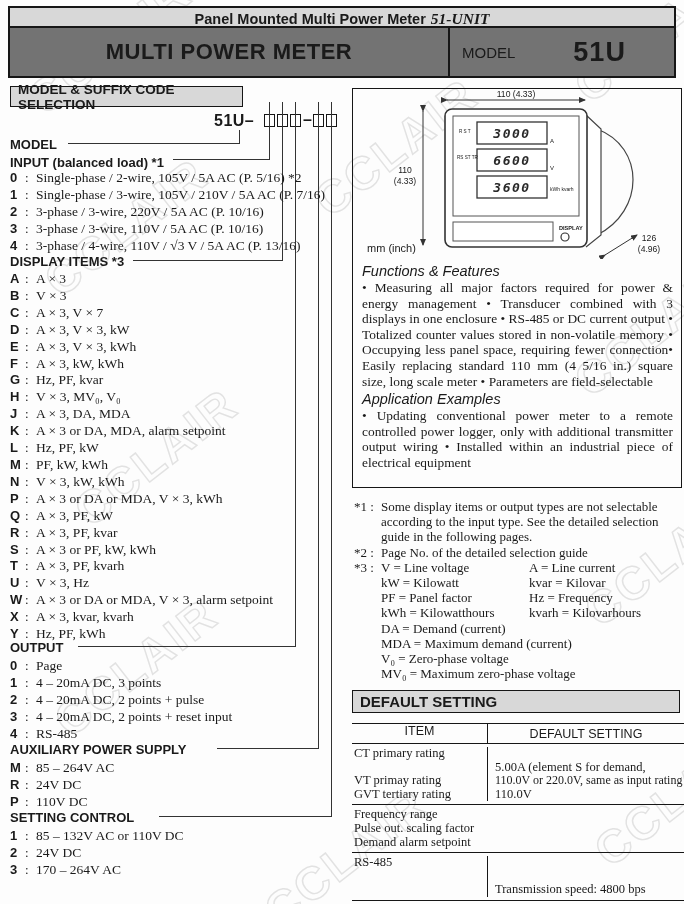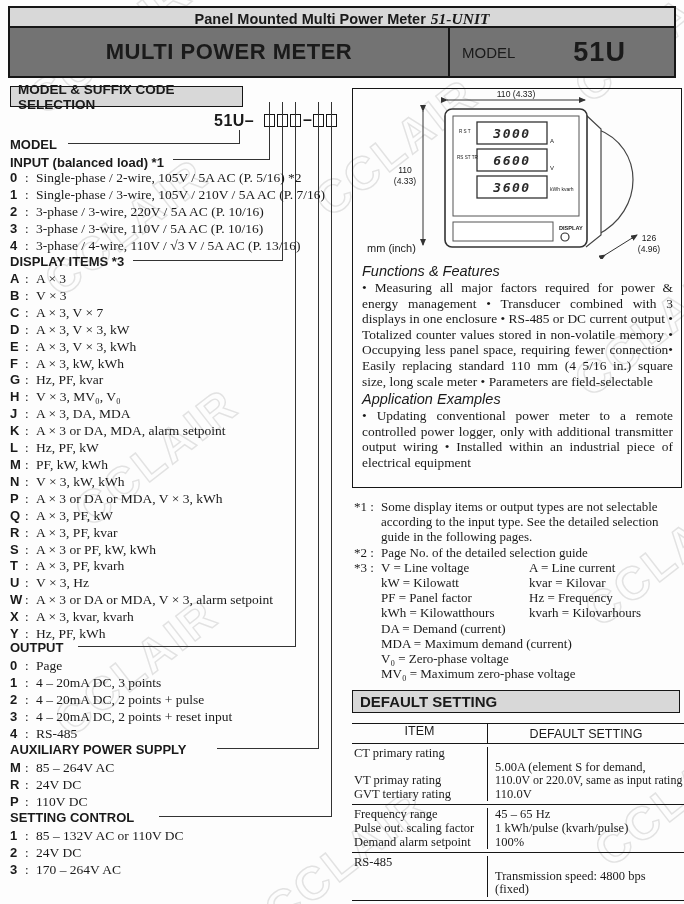--- a/index.html
+++ b/index.html
@@ -509,38 +509,31 @@
           </div>
       </div>
       <div class="trule"></div>
       <div class="tgroup">
         <div class="gcol gleft">
 
         <div class="tline">Frequency range</div>
             <div class="tline">Pulse out. scaling factor</div>
             <div class="tline">Demand alarm setpoint</div>
           </div>
-        <div class="gcol gright">
-
-        <div class="tline">45 – 65 Hz</div>
-            <div class="tline">1 kWh/pulse (kvarh/pulse)</div>
-            <div class="tline">100%</div>
-          </div>
       </div>
       <div class="trule"></div>
       <div class="tgroup">
         <div class="gcol gleft">
 
         <div class="tline">RS-485</div>
             <div class="tline"></div>
             <div class="tline"></div>
           </div>
         <div class="gcol gright">
 
             <div class="tline">Transmission speed: 4800 bps</div>
-            <div class="tline">(fixed)</div>
           </div>
       </div>
       <div class="trule"></div>
     </div>
 
   </div>
 </div>
 
 </body></html>

